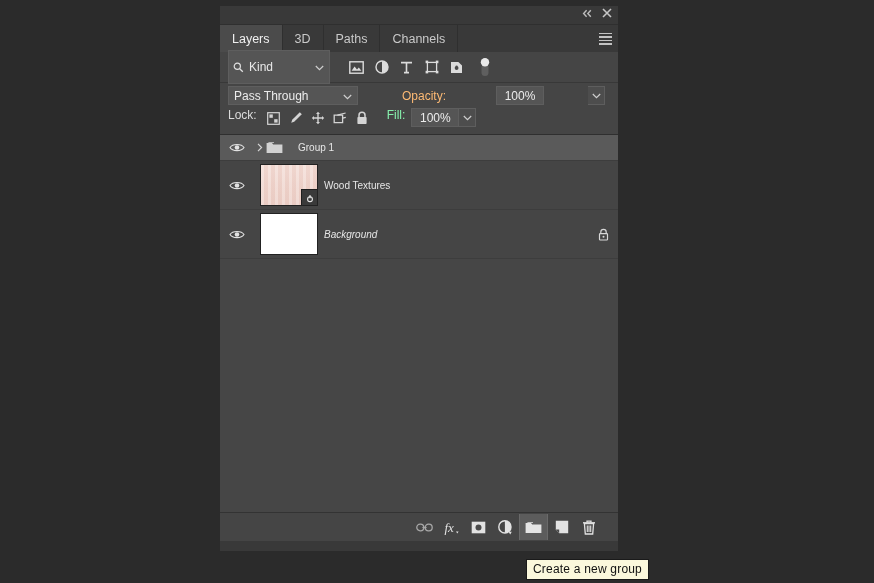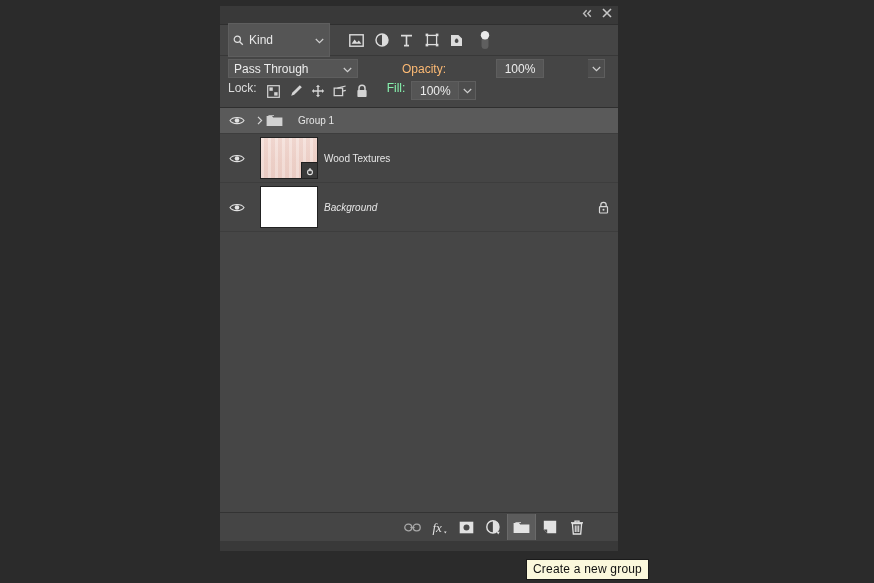--- a/index.html
+++ b/index.html
@@ -343,21 +343,21 @@
   }
 
   
   .bottom-bar {
     height: 28px;
     background: #454545;
     border-top: 1px solid #333;
     display: flex;
     align-items: center;
     justify-content: flex-end;
-    padding-right: 28px;
+    padding-right: 16px;
     flex: 0 0 auto;
   }
   .bbtn {
     width: 27px;
     height: 26px;
     display: flex;
     align-items: center;
     justify-content: center;
     cursor: pointer;
     color: #d6d6d6;
@@ -402,20 +402,43 @@
         </svg>
       </span>
       <span class="tb-btn">
         <svg width="10" height="10" viewBox="0 0 10 10" aria-hidden="true">
           <path d="M1 1 L9 9 M9 1 L1 9" stroke="#c6c6c6" stroke-width="1.6"></path>
         </svg>
       </span>
     </div>
   </div>
 
+  <div class="tab-strip">
+    <div class="tab active">
+      <span>Layers</span>
+    </div>
+    <div class="tab">
+      <span>3D</span>
+    </div>
+    <div class="tab">
+      <span>Paths</span>
+    </div>
+    <div class="tab">
+      <span>Channels</span>
+    </div>
+    <div class="tab-filler"></div>
+    <div class="panel-menu">
+      <div class="hamburger">
+          <i></i>
+          <i></i>
+          <i></i>
+          <i></i>
+        </div>
+    </div>
+  </div>
 
   <div class="filter-row">
     <div class="kind-select">
       <span class="magnifier">
         <svg width="11" height="11" viewBox="0 0 11 11" aria-hidden="true">
           <circle cx="4.3" cy="4.3" r="3.1" fill="none" stroke="#e0e0e0" stroke-width="1.2"></circle>
           <path d="M6.7 6.7 L9.8 9.8" stroke="#e0e0e0" stroke-width="1.3"></path>
         </svg>
       </span>
       <span>Kind</span>

